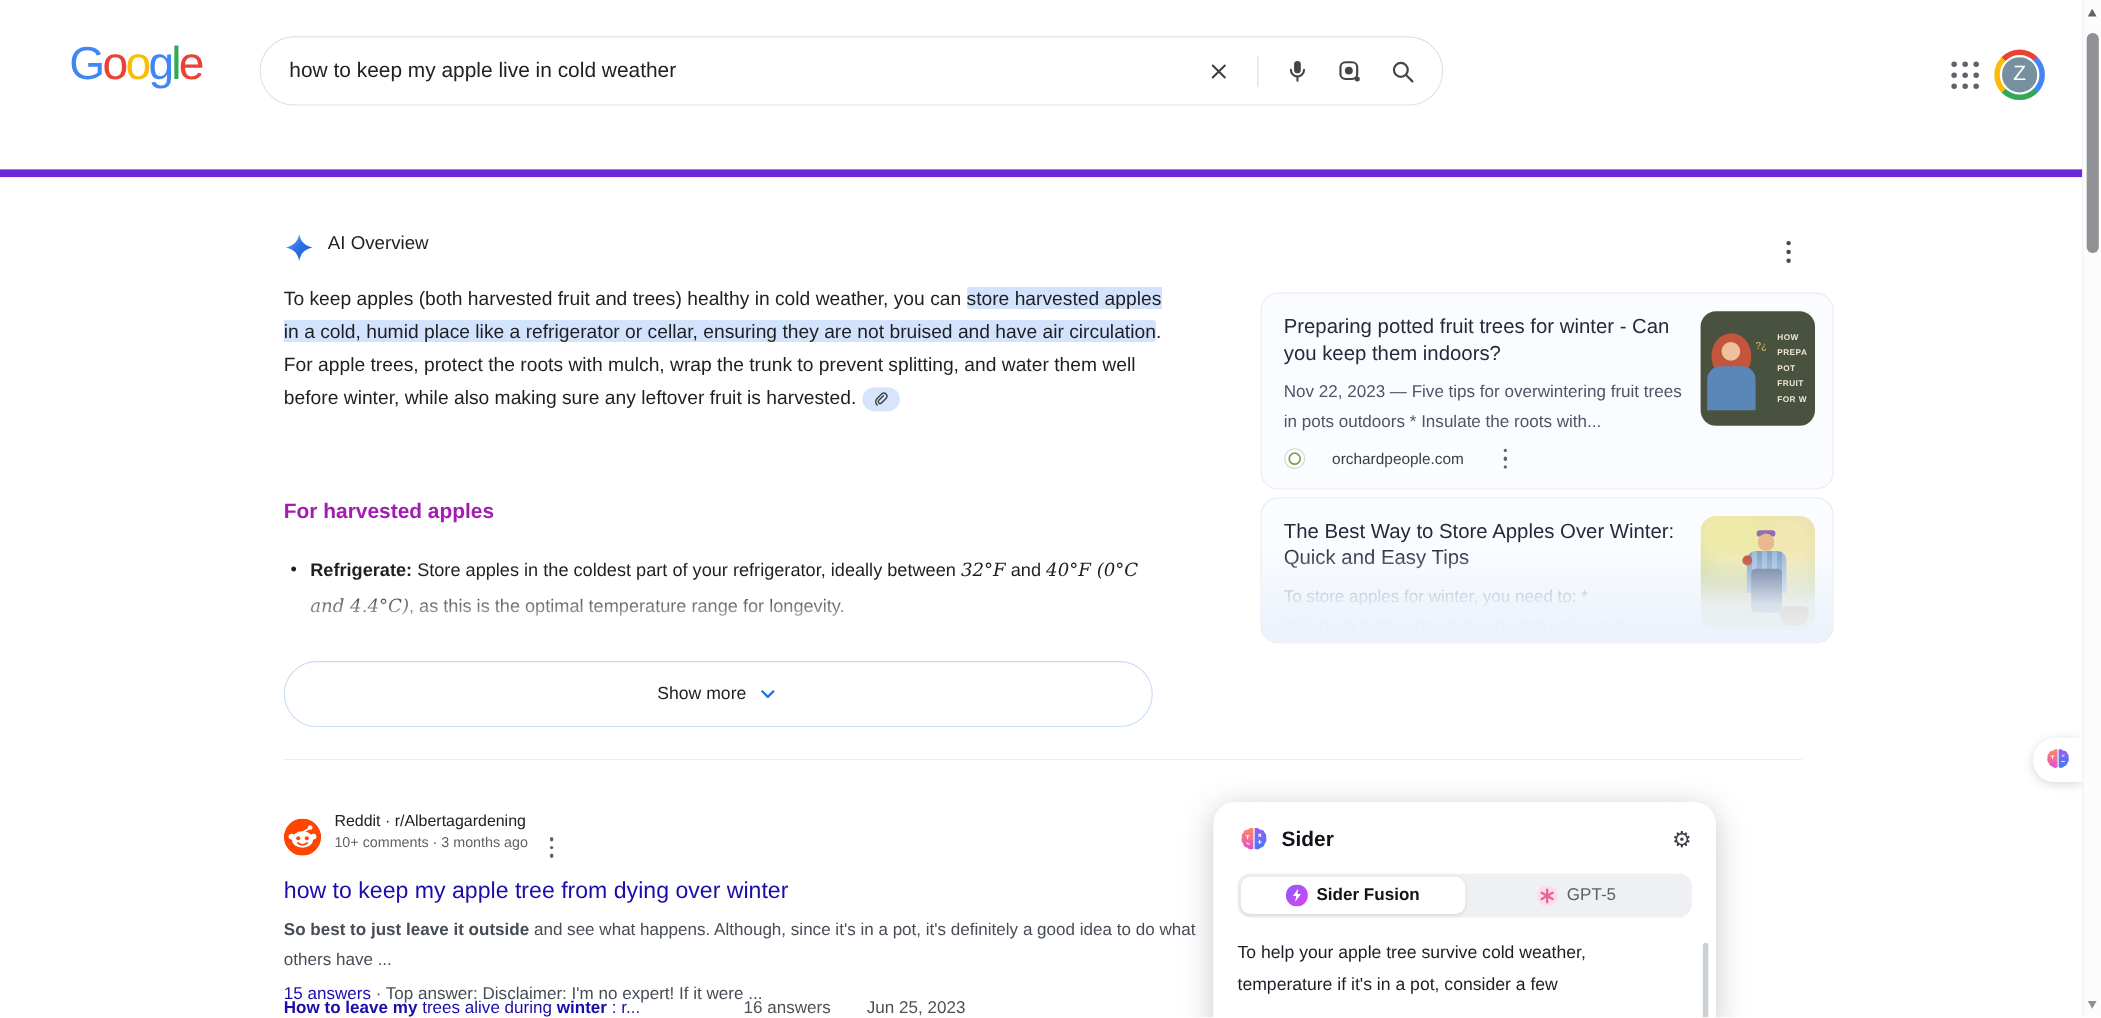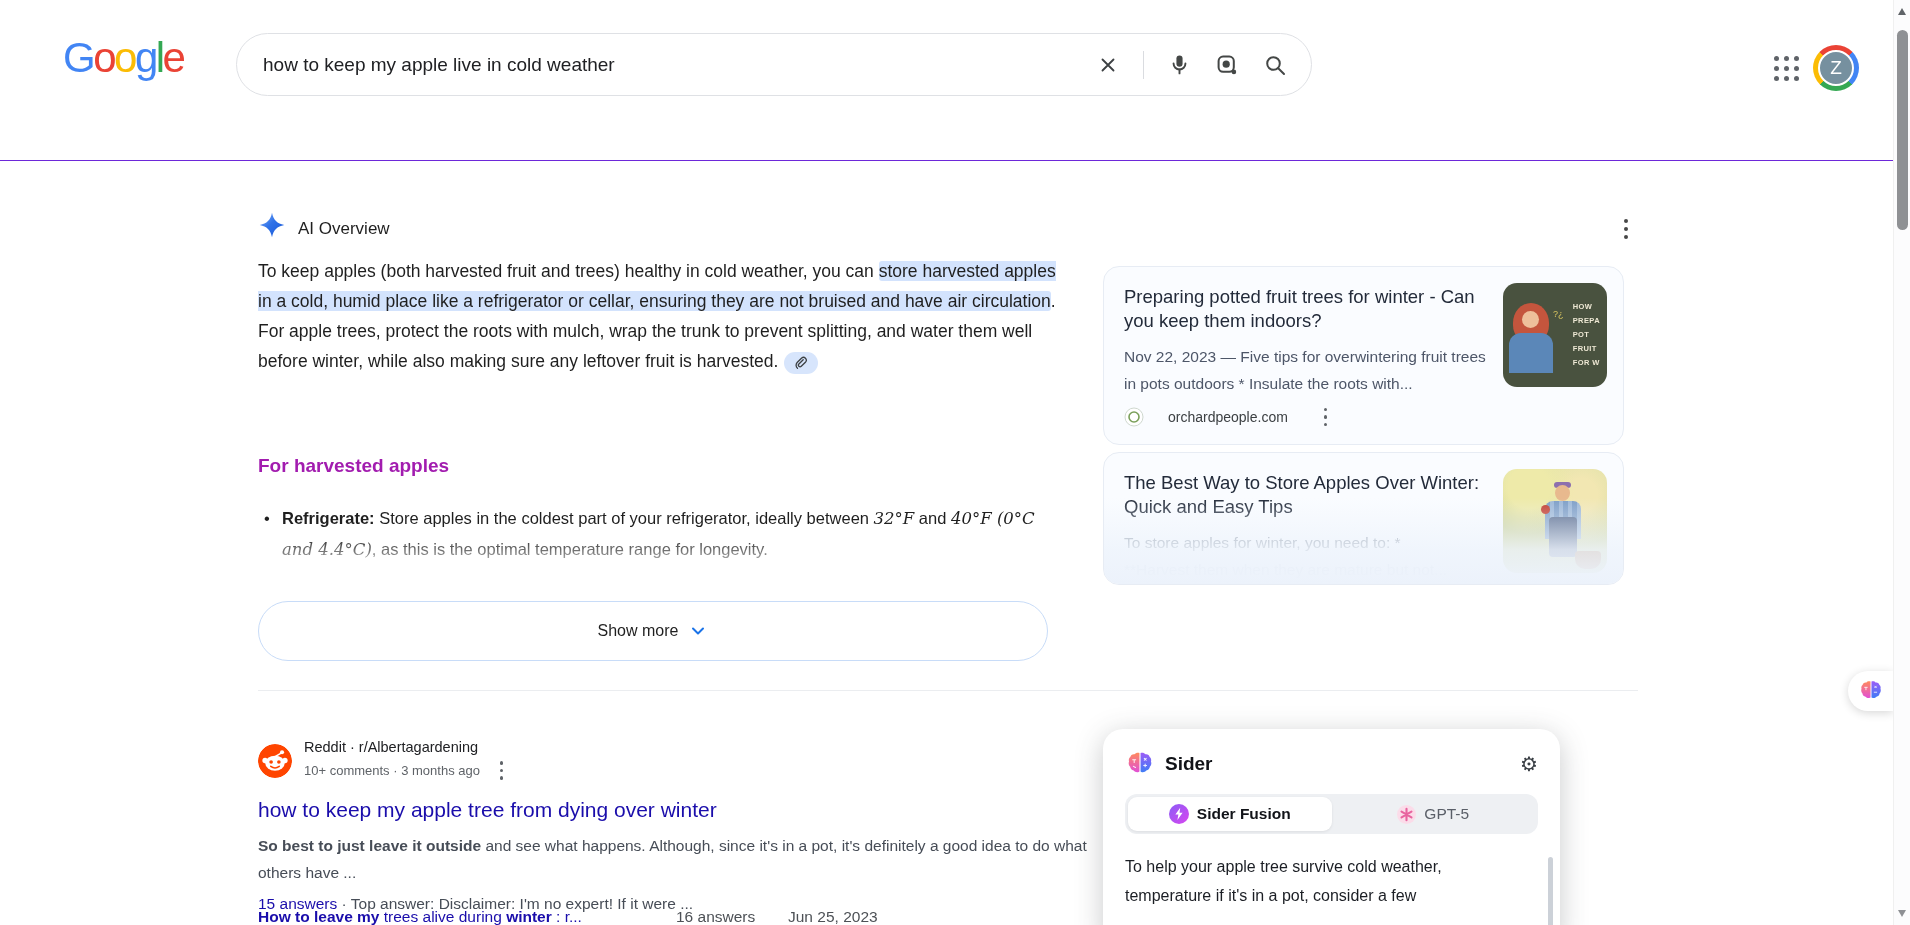--- a/index.html
+++ b/index.html
@@ -3,21 +3,21 @@
 <meta charset="utf-8">
 <style>
   * { margin:0; padding:0; box-sizing:border-box; }
   html,body { background:#fff; }
   .page {
     position:relative; width:1910px; height:925px; overflow:hidden;
     background:#fff; font-family:"Liberation Sans", sans-serif; color:#1f1f1f;
   }
 
   
-  .header { position:absolute; top:0; left:0; width:1893px; height:161px; border-bottom:1px solid #6d28d9; background:#fff; }
+  .header { position:absolute; top:0; left:0; width:1893px; height:161px; border-bottom:7px solid #6d28d9; background:#fff; }
   .logo { position:absolute; left:63px; top:34px; font-size:42px; font-weight:500; letter-spacing:-2.5px; cursor:pointer; }
   .logo span { display:inline-block; }
   .searchbar {
     position:absolute; left:236px; top:33px; width:1076px; height:63px;
     border:1px solid #dfe1e5; border-radius:32px; background:#fff;
     display:flex; align-items:center; padding:0 24px 0 26px;
   }
   .search-query { flex:1; font-size:19px; color:#202124; white-space:nowrap; overflow:hidden; }
   .search-icons { display:flex; align-items:center; gap:24px; }
   .sdivider { width:1px; height:28px; background:#dadce0; }
@@ -33,21 +33,21 @@
     color:#fff; font-size:19px; display:flex; align-items:center; justify-content:center; }
 
   
   .tabs { position:absolute; left:258px; bottom:0; display:flex; gap:30px; align-items:flex-end; }
   .tab { font-size:15px; color:#5f6368; padding-bottom:14px; position:relative; cursor:pointer; white-space:nowrap; }
   .tab.selected { color:#202124; font-weight:700; }
   .tab.selected::after { content:""; position:absolute; left:0; right:0; bottom:0; height:3px; background:#202124; border-radius:3px 3px 0 0; }
   .caret { display:inline-block; margin-left:6px; width:0; height:0; border-left:4px solid transparent; border-right:4px solid transparent; border-top:5px solid #5f6368; vertical-align:middle; }
 
   
-  .aio-header { position:absolute; left:258px; top:211px; display:flex; align-items:flex-end; gap:12px; }
+  .aio-header { position:absolute; left:258px; top:211px; display:flex; align-items:flex-start; gap:12px; }
   .aio-title { font-size:17px; font-weight:500; color:#1f1f1f; }
   .dots3 { display:flex; flex-direction:column; gap:4px; cursor:pointer; padding:4px; }
   .dots3 i { width:4px; height:4px; border-radius:50%; background:#474747; }
   .aio-dots { position:absolute; left:1620px; top:215px; }
 
   .aio-paragraph { position:absolute; left:258px; top:256px; width:800px; font-size:17.5px; line-height:30px; color:#1f1f1f; }
   .hl { background:#d3e3fd; border-radius:3px; cursor:pointer; }
   .link-chip { display:inline-flex; align-items:center; justify-content:center; width:34px; height:22px;
     background:#d7e5fc; border-radius:12px; vertical-align:-3px; margin-left:6px; cursor:pointer; }
 
@@ -58,21 +58,21 @@
   .bullet-fade { position:absolute; left:258px; top:535px; width:800px; height:62px; pointer-events:none;
     background:linear-gradient(180deg, rgba(255,255,255,0) 0%, rgba(255,255,255,.82) 55%, #ffffff 100%); }
 
   .show-more { position:absolute; left:258px; top:601px; width:790px; height:60px; border:1px solid #c8dcf8;
     border-radius:30px; background:#fff; display:flex; align-items:center; justify-content:center; gap:10px;
     font-size:16px; color:#1f1f1f; cursor:pointer; }
 
   .aio-rule { position:absolute; left:258px; top:690px; width:1380px; height:1px; background:#ebedf0; }
 
   
-  .card { position:absolute; left:1103px; width:521px; background:#fafcff; border:1px solid #e7ecf4; border-radius:16px; padding:18px 20px; cursor:pointer; }
+  .card { position:absolute; left:1146px; width:521px; background:#fafcff; border:1px solid #e7ecf4; border-radius:16px; padding:18px 20px; cursor:pointer; }
   .card1 { top:266px; height:179px; }
   .card2 { top:452px; height:133px; overflow:hidden; }
   .card-title { font-size:18.5px; line-height:24px; color:#232b3a; width:365px; }
   .card-snippet { margin-top:10px; font-size:15.5px; line-height:27px; color:#4d5668; width:370px; }
   .card-thumb { position:absolute; right:16px; top:16px; width:104px; height:104px; border-radius:14px; overflow:hidden; }
   .card-source { position:absolute; left:20px; bottom:14px; display:flex; align-items:center; gap:24px; }
   .card-source .domain { font-size:14px; color:#3c4043; }
   .dots3.small i { width:3.5px; height:3.5px; background:#5f6368; }
 
   .thumb1 { background:#49523f; }
@@ -96,21 +96,21 @@
   .card2-fade { position:absolute; left:0; bottom:0; width:100%; height:86px; pointer-events:none;
     background:linear-gradient(180deg, rgba(238,244,252,0) 0%, rgba(238,244,252,.85) 60%, #ecf2fb 100%); }
   .snippet-faded-1 { color:#7d8897; }
   .snippet-faded-2 { color:#c7d0dc; }
 
   
   .result { position:absolute; left:258px; top:738px; width:850px; }
   .result-head { display:flex; gap:12px; align-items:center; }
   .reddit-badge { width:34px; height:34px; border-radius:50%; overflow:hidden; flex:none; }
   .src-line1 { font-size:14.5px; color:#202124; line-height:19px; }
-  .src-line2 { font-size:13px; color:#5f6368; line-height:17px; display:flex; align-items:center; gap:16px; }
+  .src-line2 { font-size:13px; color:#5f6368; line-height:17px; display:flex; align-items:flex-start; gap:16px; }
   .result-title { margin-top:14px; font-size:21px; color:#1a0dab; cursor:pointer; width:fit-content; }
   .result-snippet { margin-top:10px; font-size:15.5px; line-height:27px; color:#474d57; width:832px; }
   .result-answers { margin-top:9px; font-size:15.5px; color:#474d57; }
   .result-answers .ans-link { color:#1a0dab; cursor:pointer; }
   .sub-result { position:absolute; left:258px; top:908px; width:1100px; font-size:15.5px; }
   .sub-link { color:#1a0dab; cursor:pointer; }
   .sub-meta { position:absolute; top:0; color:#4d5156; }
 
   
   .sider-panel { position:absolute; left:1103px; top:729px; width:457px; height:220px; background:#fff;

